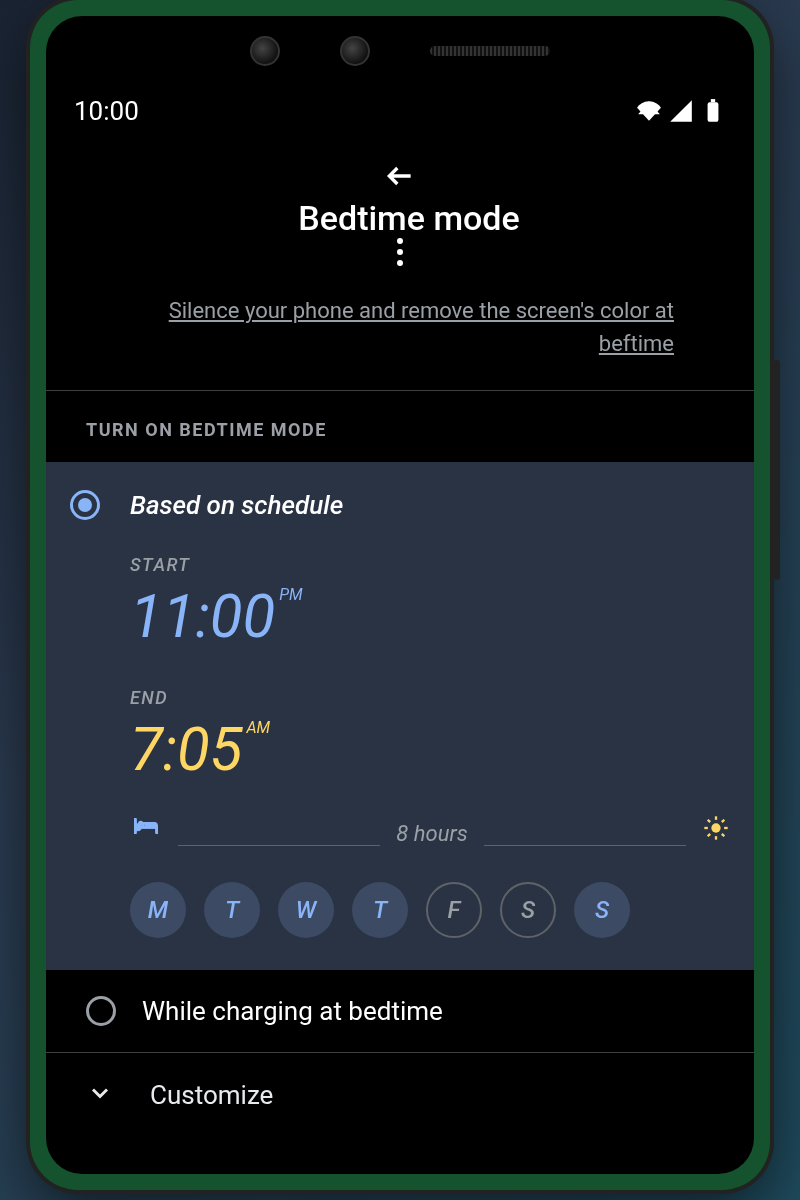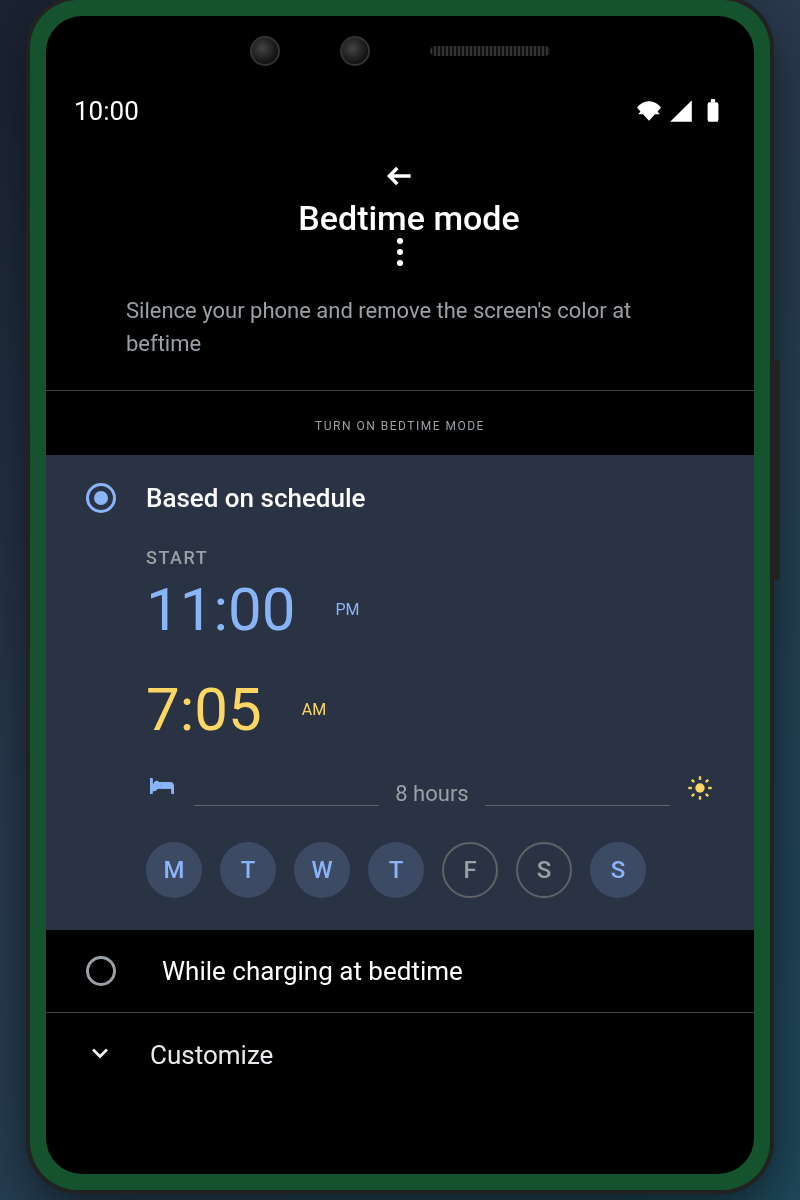--- a/index.html
+++ b/index.html
@@ -73,36 +73,37 @@
     flex-direction:column;
   }
   .back { width:44px; height:44px; display:flex; align-items:center; justify-content:center; }
   .back svg { width:32px; height:32px; stroke:#fff; }
   .title { font-size:34px; font-weight:500; margin-left:18px; flex:1; }
   .more { width:44px; display:flex; flex-direction:column; align-items:center; gap:5px; }
   .more span { width:6px; height:6px; border-radius:50%; background:#fff; }
   .desc {
     color:#9aa0a6;
     font-size:22px;
-    text-align:left;
+    text-align:right;
     padding: 4px 80px 30px;
     line-height:1.5;
+    text-decoration:underline;
   }
   .divider { height:1px; background:#3c4043; margin: 0 0; }
   .section-label {
     color:#9aa0a6;
-    font-size:12px;
+    font-size:18px;
     letter-spacing:1.5px;
     padding: 28px 40px 22px 40px;
-    font-weight:400;
-    text-align:center;
+    font-weight:700;
   }
   .panel {
     background:#2a3344;
-    padding: 28px 40px 32px;
+    padding: 28px 24px 32px;
+    font-style: italic;
   }
   .radio-row {
     display:flex;
     align-items:center;
     gap:30px;
     padding-bottom: 6px;
   }
   .radio-outer {
     width:30px; height:30px; border-radius:50%;
     border:3px solid #9aa0a6;
@@ -125,22 +126,21 @@
     font-size:18px;
     letter-spacing:1.5px;
     font-weight:500;
     margin-bottom:12px;
   }
   .time-val {
     font-size:60px;
     font-weight:400;
     line-height:1;
     display:flex;
-    align-items:center;
-    gap:36px;
+    align-items:flex-start;
   }
   .time-val.start { color:#8ab4f8; }
   .time-val.end { color:#fdd663; }
   .ampm { font-size:16px; margin-left:4px; font-weight:400; }
   .duration-row {
     display:flex;
     align-items:flex-end;
     margin: 30px 0 0 60px;
     gap:16px;
     color:#9aa0a6;
@@ -158,21 +158,21 @@
   .day {
     width:56px; height:56px; border-radius:50%;
     display:flex; align-items:center; justify-content:center;
     font-size:24px; font-weight:500;
   }
   .day.on { background:#3c4a63; color:#8ab4f8; }
   .day.off { border:2px solid #5f6368; color:#9aa0a6; }
   .option-row {
     display:flex;
     align-items:center;
-    gap:46px;
+    gap:26px;
     padding: 26px 40px;
   }
   .option-row .radio-label { font-weight:400; }
   .customize-row {
     display:flex;
     align-items:center;
     gap:36px;
     padding: 26px 40px;
     color:#fff;
   }
@@ -238,20 +238,21 @@
 
       <div class="schedule-times">
         <div class="time-col">
           <div class="time-label">START</div>
           <div class="time-val start">
             <span>11:00</span>
             <span class="ampm">PM</span>
           </div>
         </div>
         <div class="time-col">
+          <div class="time-label">END</div>
           <div class="time-val end">
             <span>7:05</span>
             <span class="ampm">AM</span>
           </div>
         </div>
       </div>
 
       <div class="duration-row">
         <span class="bed-icon">
           <svg viewBox="0 0 24 24">

